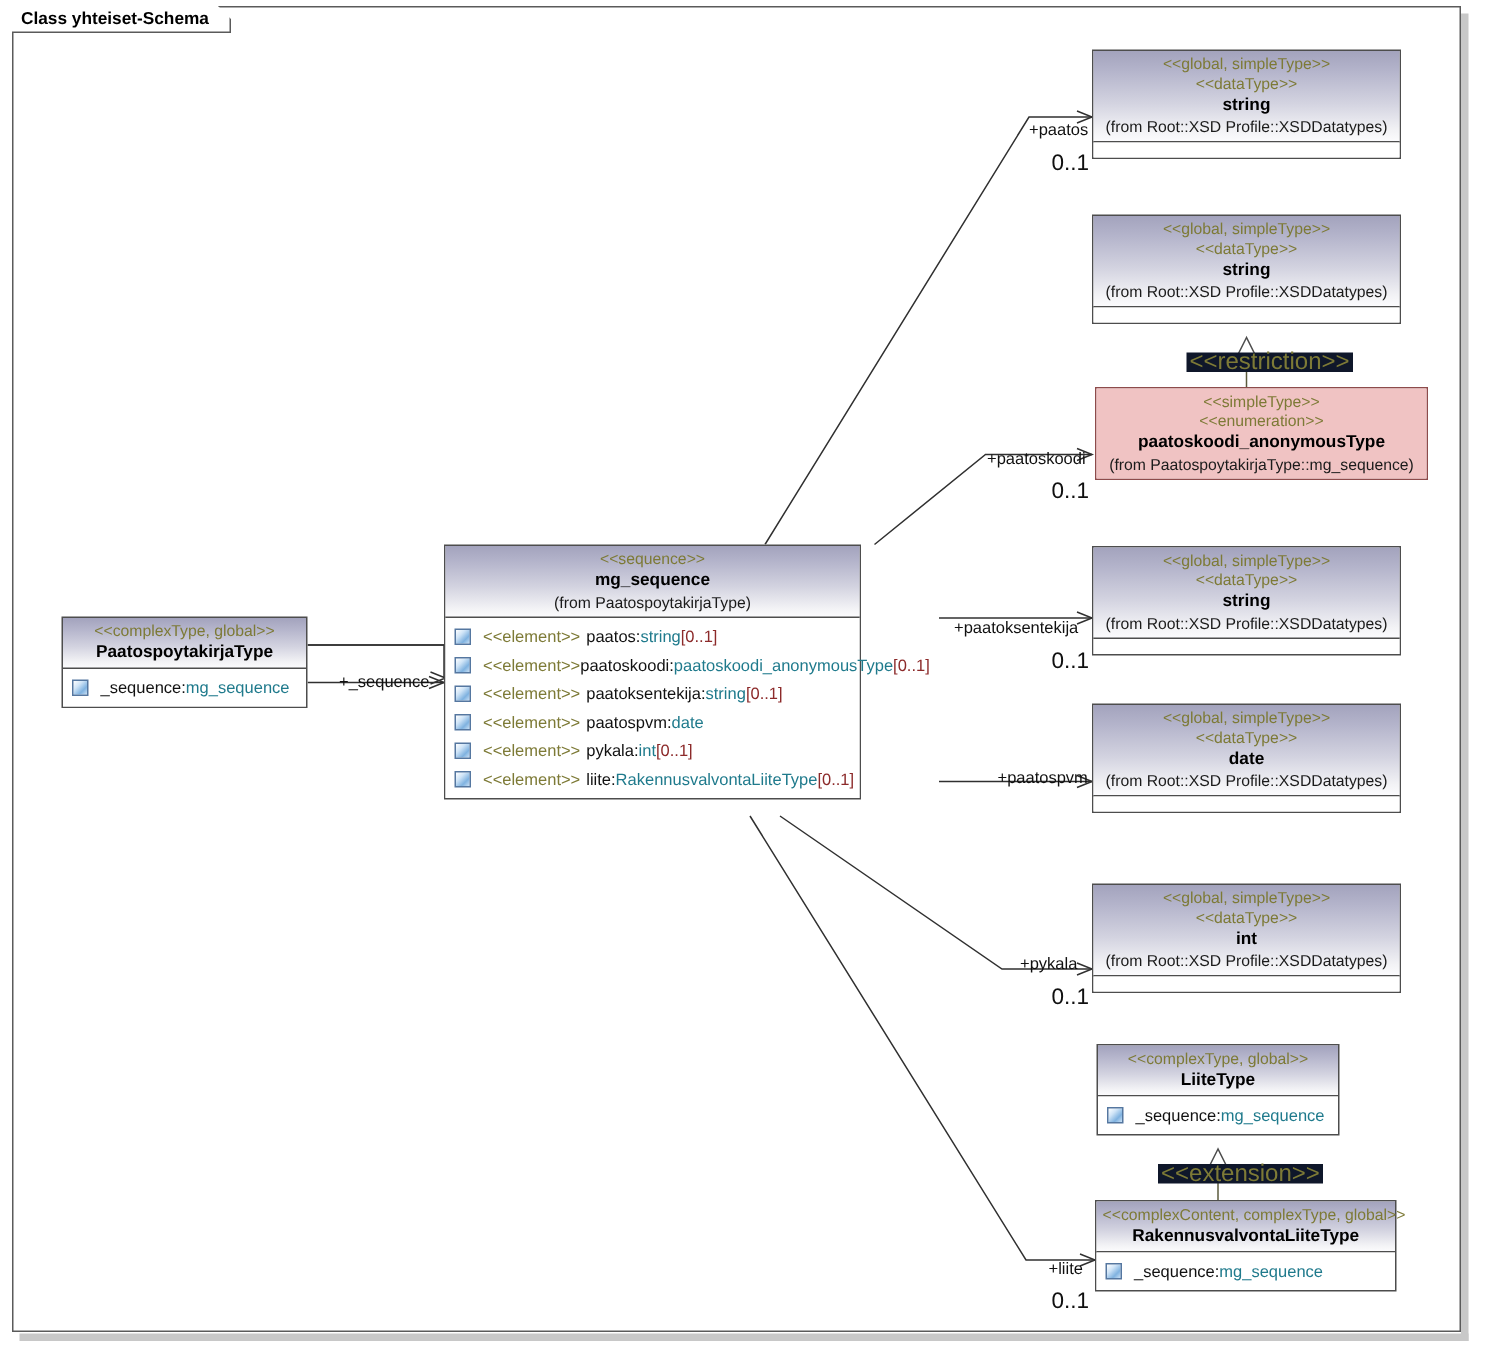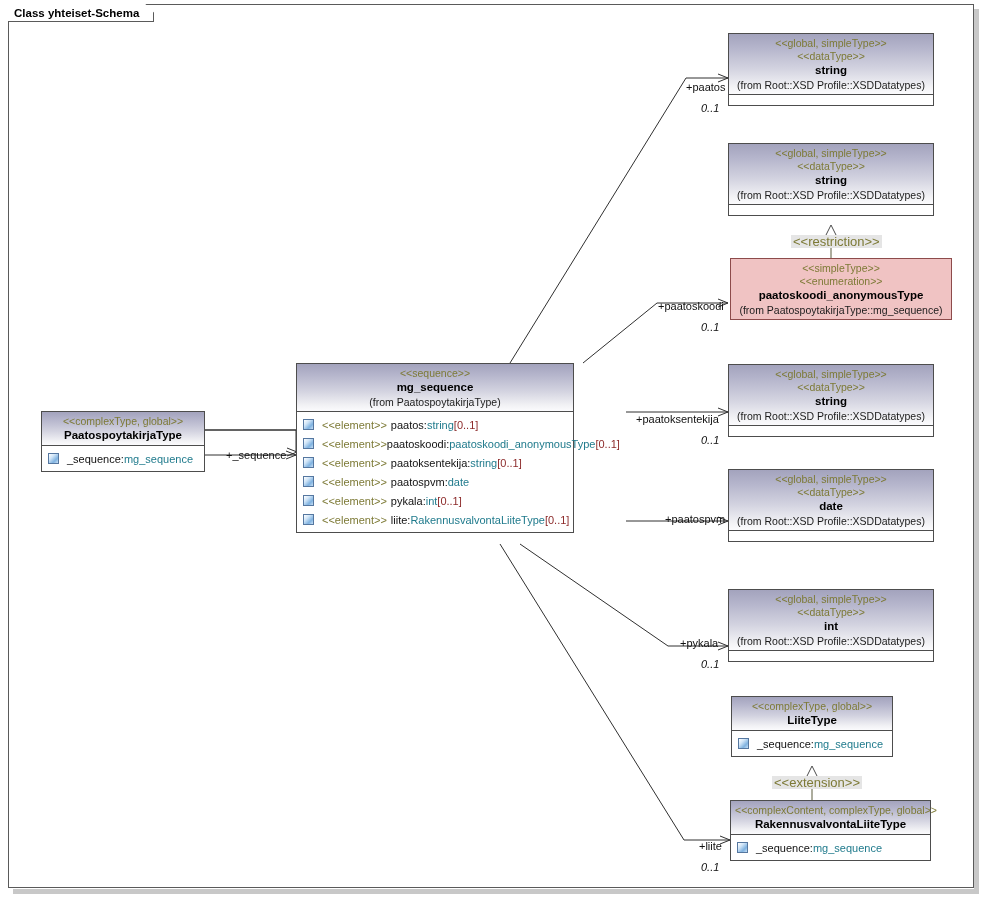--- a/index.html
+++ b/index.html
@@ -136,33 +136,32 @@
   
   .lbl{
     position:absolute;
     font-size:11px;
     color:#101010;
     white-space:nowrap;
     line-height:13px;
   }
   .mult{
     position:absolute;
-    font-size:11px;
+    font-size:15px;
     color:#101010;
     white-space:nowrap;
     line-height:13px;
-    font-style:italic;
   }
   .glbl{
     position:absolute;
-    font-size:13px;
+    font-size:16px;
     color:#7d7a36;
     white-space:nowrap;
     line-height:13px;
-    background:#e5e5e5;
+    background:#0f172a;
     padding:0 2px;
   }
 </style>
 </head>
 <body>
 
 <div id="stage">
 
   <div id="frame-shadow"></div>
   <div id="frame-shadow2"></div>

